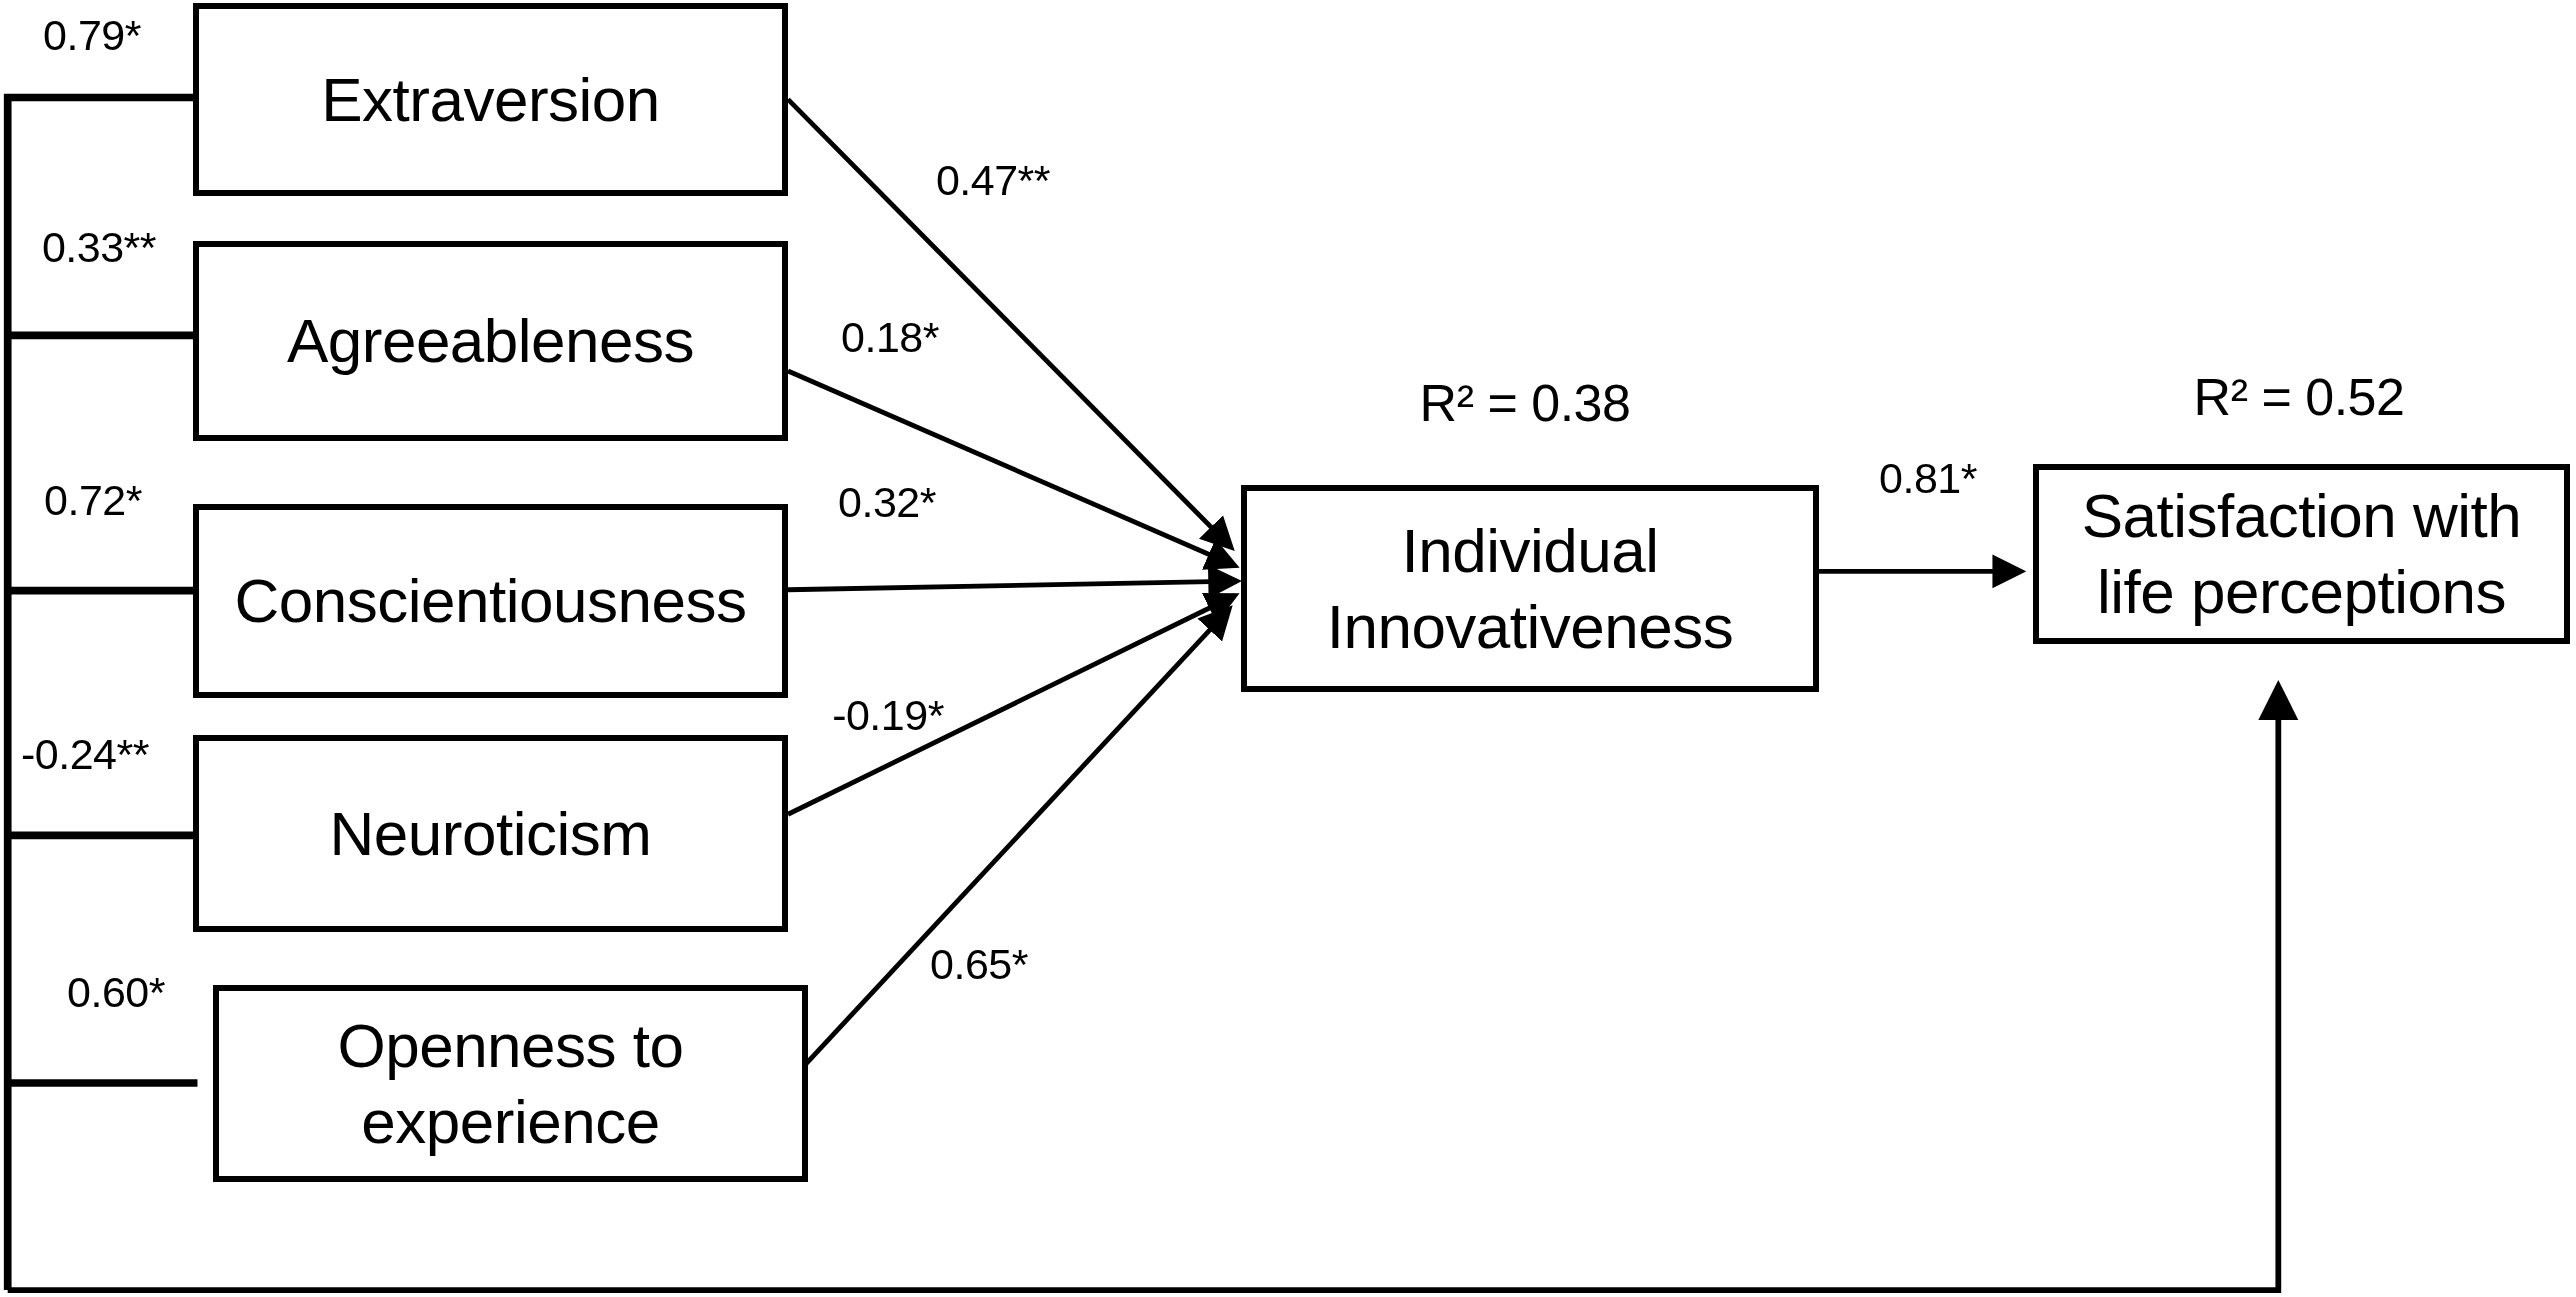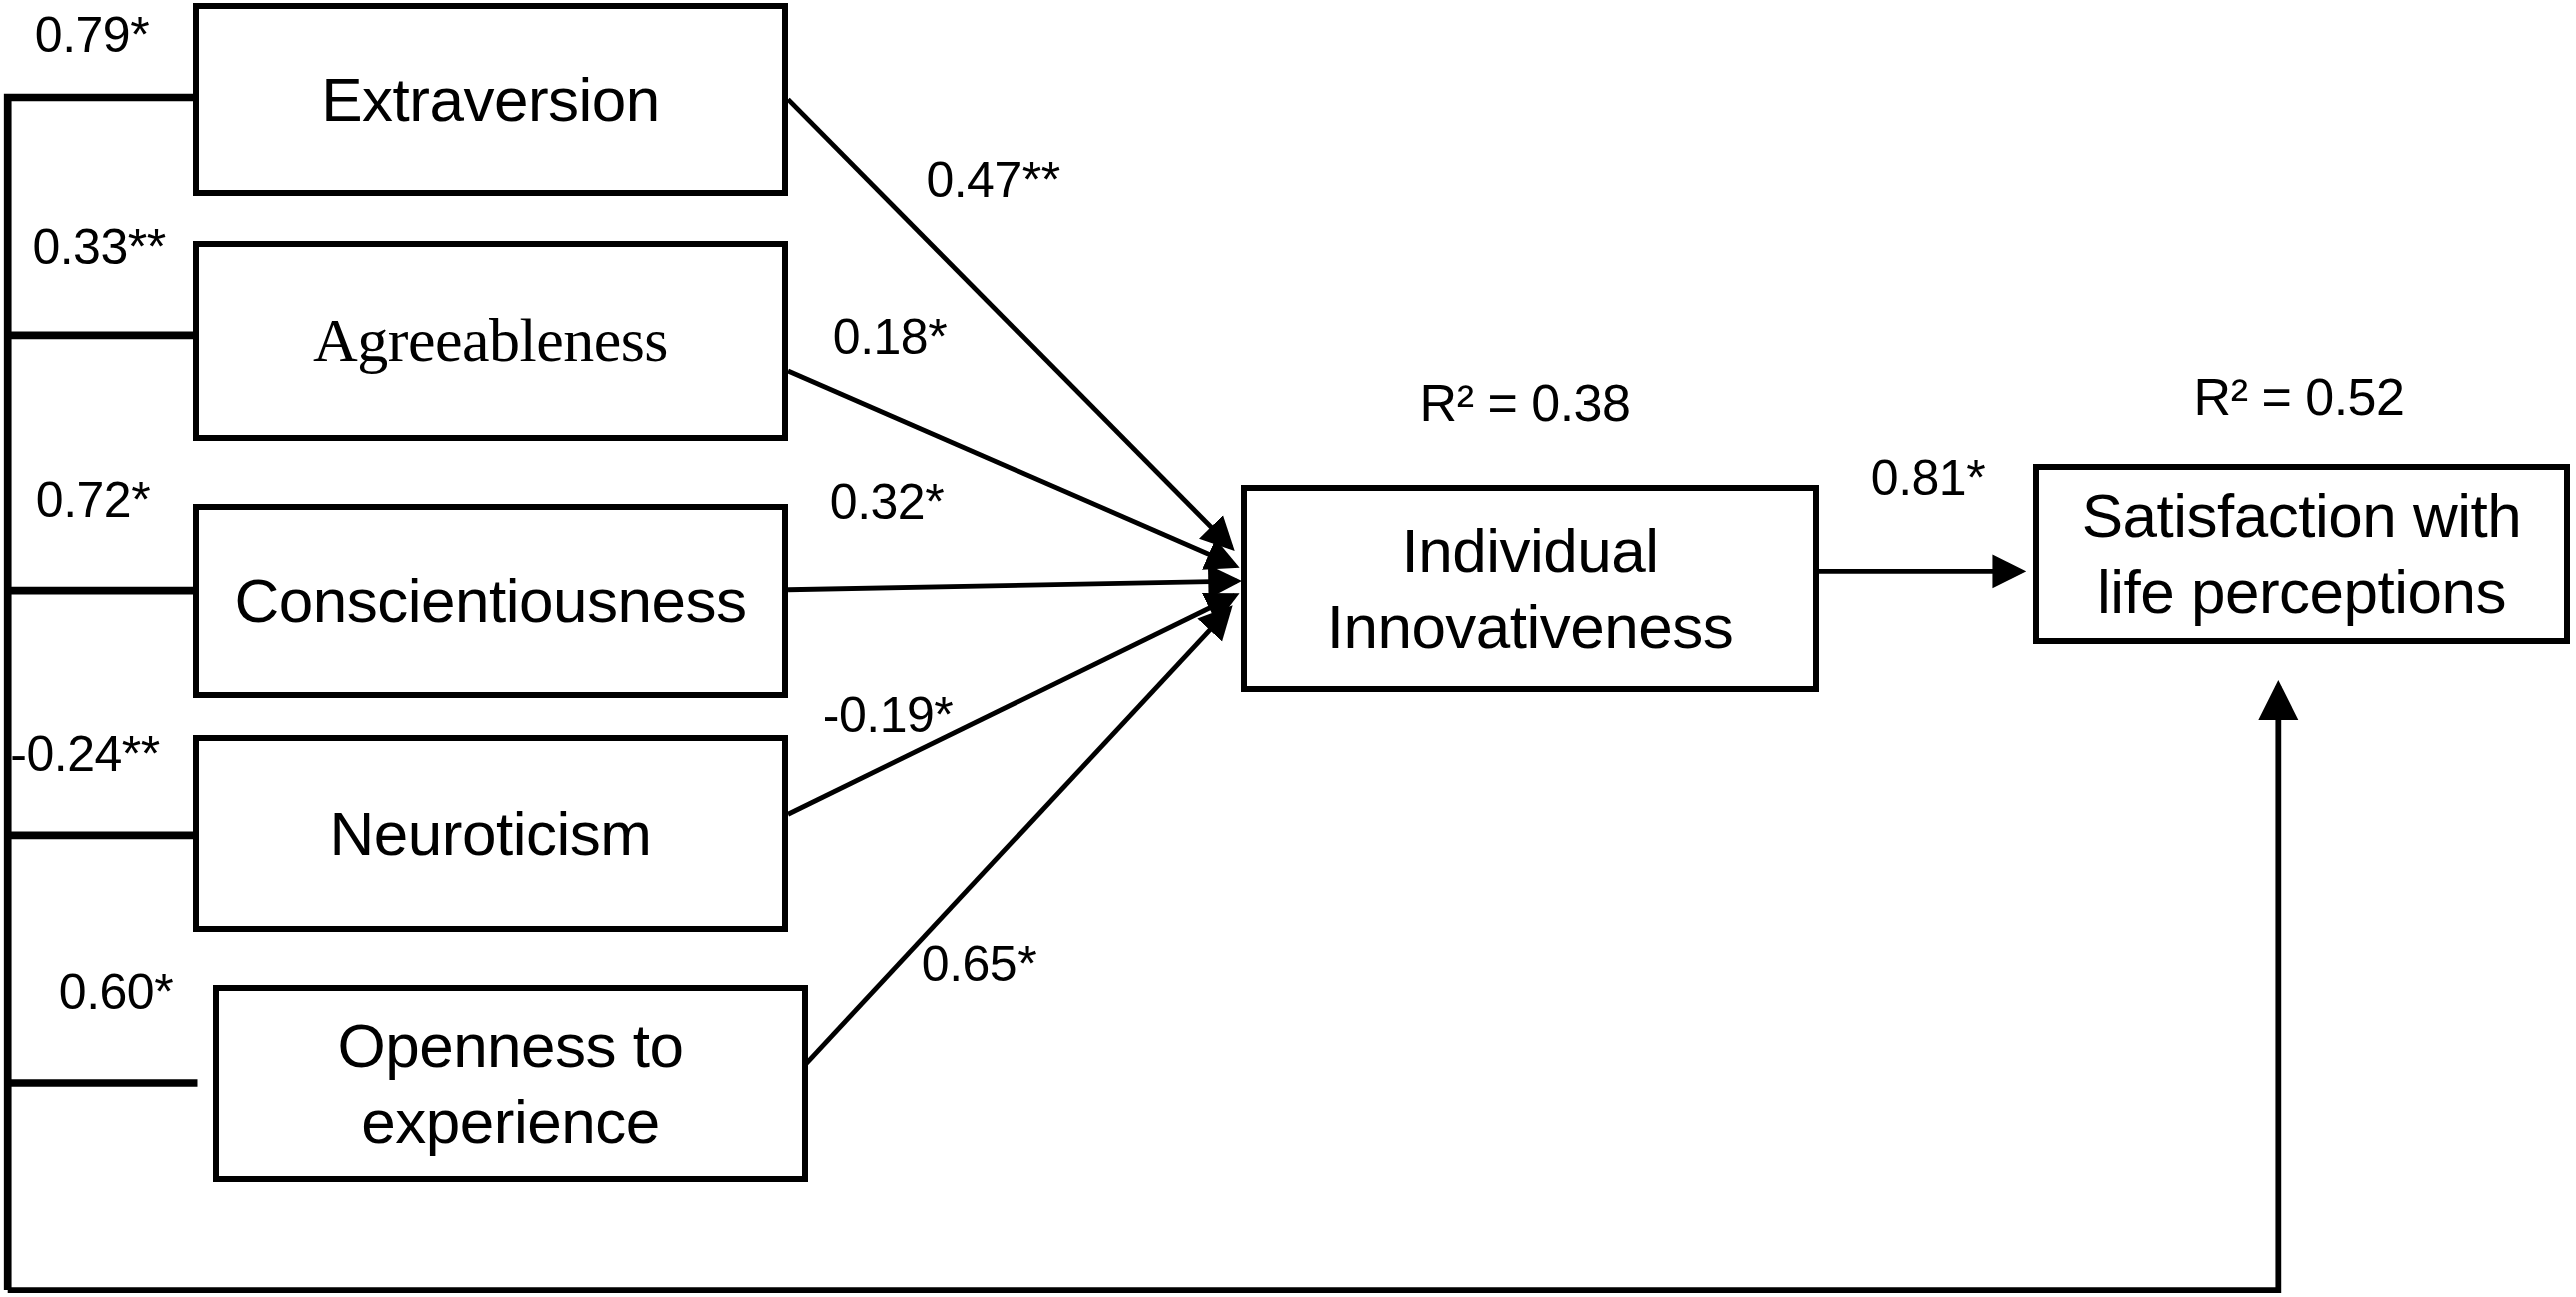--- a/index.html
+++ b/index.html
@@ -18,30 +18,30 @@
     border:6.7px solid #000;
     background:#fff;
     display:flex;align-items:center;justify-content:center;
     text-align:center;
     font-size:62px;line-height:1.22;
     letter-spacing:-0.5px;
     padding:0 5.8px;
   }
   .predictor{left:193px;width:595px;}
   #box-extraversion      {top:2.9px;   height:193px;}
-  #box-agreeableness     {top:241px; height:200px;font-family:Liberation Serif, serif;}
+  #box-agreeableness     {top:241px; height:200px;}
   #box-conscientiousness {top:504px; height:194px; padding:0 1.9px;}
   #box-neuroticism       {top:735px; height:197px;}
   #box-openness          {top:985px;height:197px;margin-left:20px;}
   #box-mediator {left:1241px;top:472px;width:578px;height:207px;margin-top:13px;}
   #box-outcome  {left:2033px;top:464px;width:537px;height:180px;}
   .coef{
     position:absolute;
     transform:translate(-50%,-50%);
-    font-size:50px;
+    font-size:43px;
     white-space:nowrap;
     letter-spacing:-0.5px;
   }
   .r2{font-size:52px;text-align:center;}
 </style>
 </head>
 <body>
 
 <div id="canvas">
 

